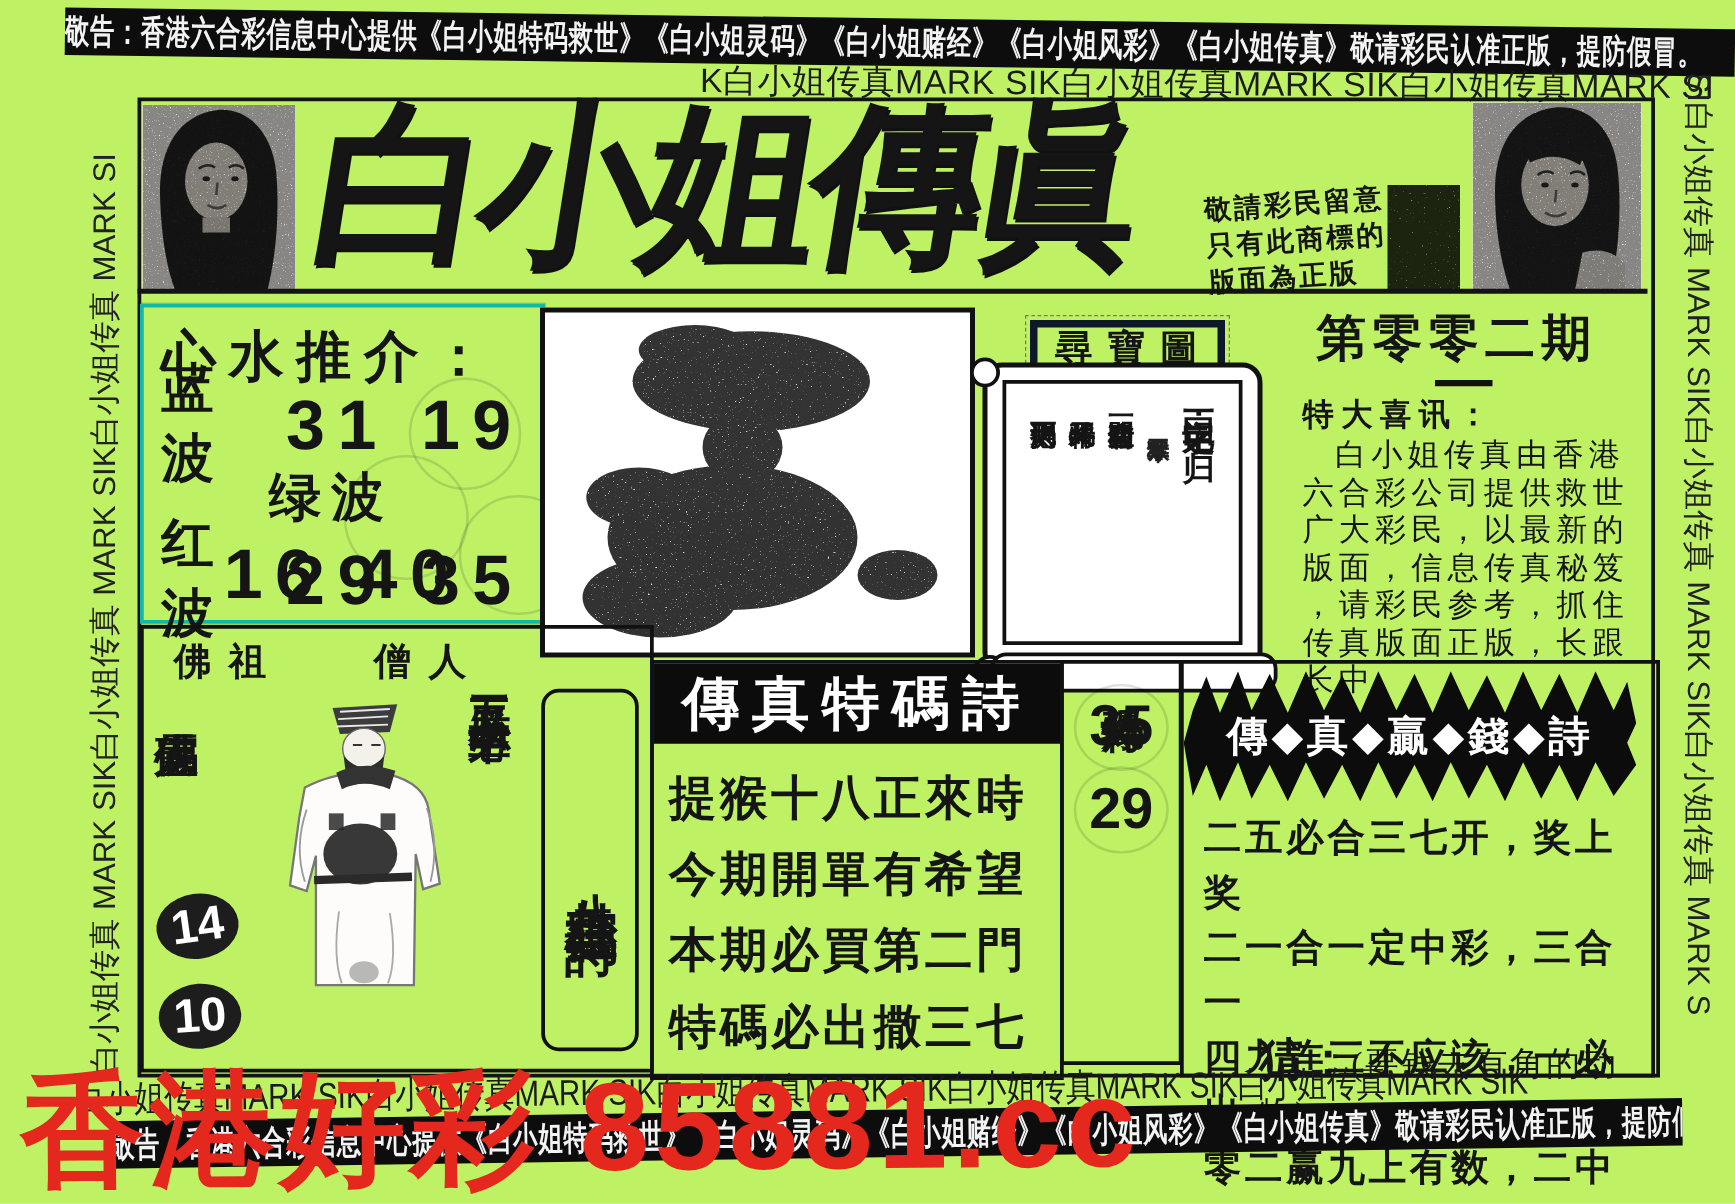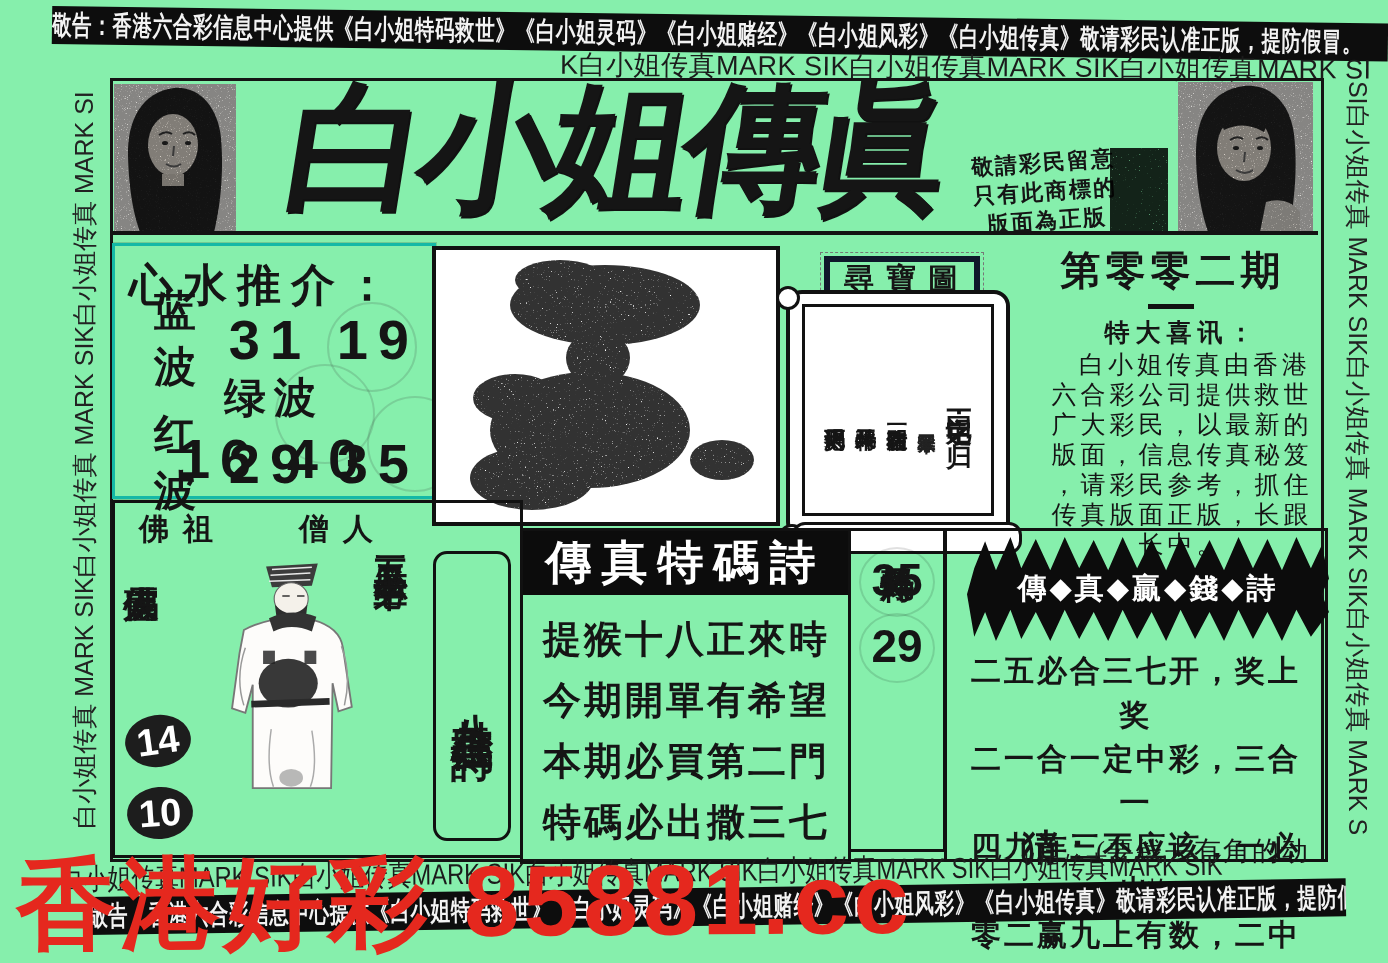--- a/index.html
+++ b/index.html
@@ -1,17 +1,17 @@
 <!DOCTYPE html>
 <html><head>
 <meta charset="utf-8">
 <style>
   html,body{margin:0;padding:0;background:#e9e9e9;}
-  .sheet{position:relative;width:1388px;height:963px;margin:0 auto;background:#86efac;overflow:hidden;
-         font-family:"Liberation Serif","DejaVu Serif",serif;color:#151515;text-align:center;}
+  .sheet{position:relative;width:1388px;height:963px;margin:0 auto;background:#bef264;overflow:hidden;
+         font-family:"Liberation Serif","DejaVu Serif",serif;color:#151515;}
   .abs{position:absolute;}
   .nowrap{white-space:nowrap;}
 
   
   .noticebar{background:#0d0d0d;color:#f3f3f3;height:38px;overflow:hidden;
              font-size:27px;line-height:38px;font-weight:600;}
   .noticebar .squeeze{display:inline-block;transform:scaleX(.72);transform-origin:0 50%;white-space:nowrap;letter-spacing:1px;}
   .topbar{left:52px;top:6px;width:1336px;transform:rotate(.75deg);transform-origin:left center;}
   .botbar{left:88px;top:897px;width:1258px;transform:rotate(-.85deg);transform-origin:left center;}
 
@@ -93,22 +93,22 @@
   .poem-line{font-size:38px;font-weight:600;letter-spacing:3px;line-height:61px;}
 
   
   .bomb{left:848px;top:528px;width:92px;height:318px;border:3px solid #111;display:flex;flex-direction:column;align-items:center;}
   .bomb-title{writing-mode:vertical-rl;text-orientation:upright;font-size:34px;font-weight:700;line-height:1.05;margin-top:10px;}
   .bomb-num{position:relative;font-family:"Liberation Sans","DejaVu Sans",sans-serif;font-size:46px;font-weight:700;margin-top:12px;}
   .bomb-ghost{position:absolute;left:-12px;top:-6px;width:72px;height:66px;border:2px solid rgba(0,0,0,.12);border-radius:50%;}
 
   
   .winbox{left:944px;top:528px;width:378px;height:328px;border:3px solid #111;}
-  .starburst{position:absolute;left:20px;top:6px;width:362px;height:104px;background:#0c0c0c;color:#fff;
-     display:flex;align-items:center;justify-content:center;font-size:29px;font-weight:800;letter-spacing:3px;
+  .starburst{position:absolute;left:0;top:6px;width:362px;height:104px;background:#0c0c0c;color:#fff;
+     display:flex;align-items:center;justify-content:center;font-size:33px;font-weight:800;letter-spacing:3px;
      clip-path:polygon(0% 55%,2% 30%,5% 4%,8% 32%,12% 0%,15% 30%,19% 2%,23% 32%,27% 0%,31% 30%,35% 3%,39% 32%,43% 0%,47% 30%,51% 2%,55% 32%,59% 0%,63% 30%,67% 3%,71% 32%,75% 0%,79% 30%,83% 2%,87% 32%,91% 0%,95% 30%,98% 8%,100% 40%,98% 55%,100% 72%,95% 96%,91% 70%,87% 100%,83% 72%,79% 98%,75% 70%,71% 100%,67% 72%,63% 98%,59% 70%,55% 100%,51% 72%,47% 98%,43% 70%,39% 100%,35% 72%,31% 98%,27% 70%,23% 100%,19% 72%,15% 98%,12% 70%,8% 100%,5% 72%,2% 96%,0% 55%);}
   .win-lines{position:absolute;left:16px;top:118px;width:346px;}
   .win-line{font-size:30px;font-weight:600;letter-spacing:3px;line-height:44px;}
   .guess{position:absolute;left:60px;top:292px;font-size:27px;letter-spacing:2px;}
   .guess b{font-size:37px;font-weight:800;letter-spacing:0;}
 
   
   .watermark{left:16px;top:836px;font-size:100px;font-weight:800;color:#e5281e;letter-spacing:4px;
              font-family:"Liberation Sans","DejaVu Sans",sans-serif;z-index:60;white-space:nowrap;
              transform:rotate(-.4deg);}

